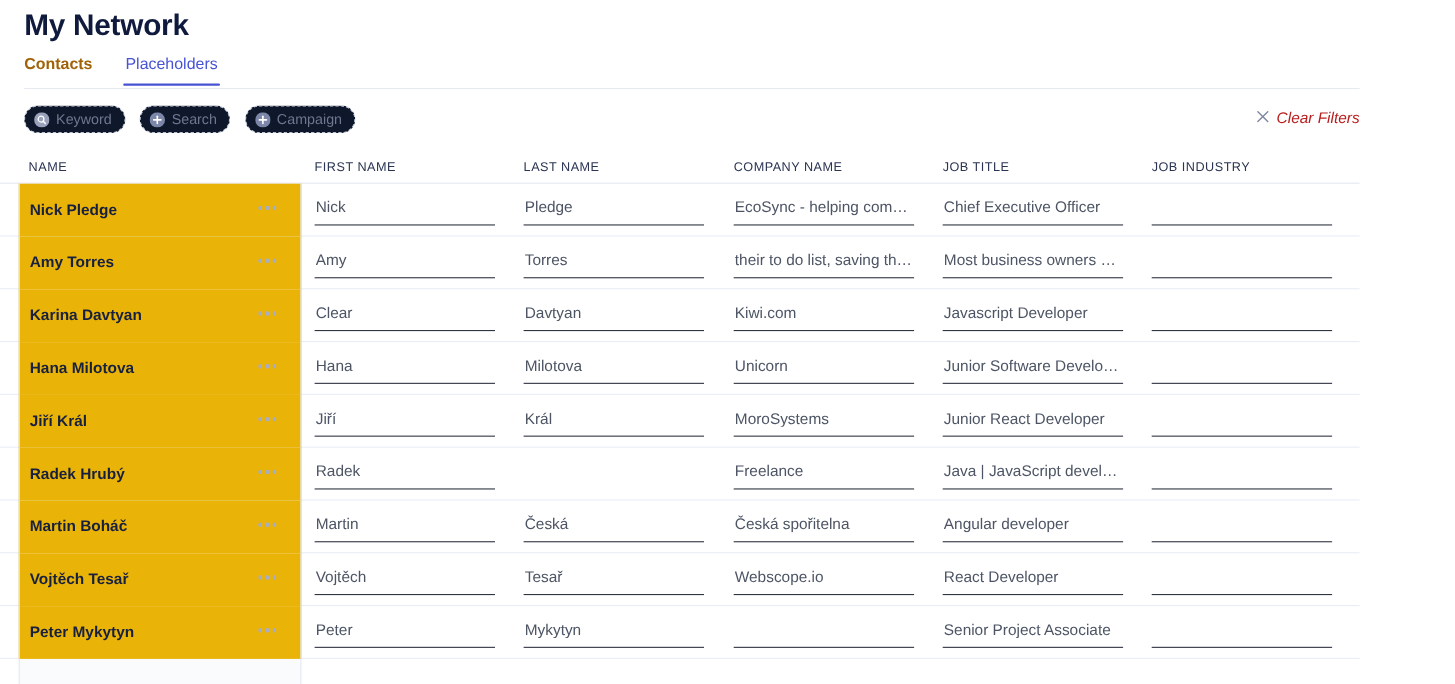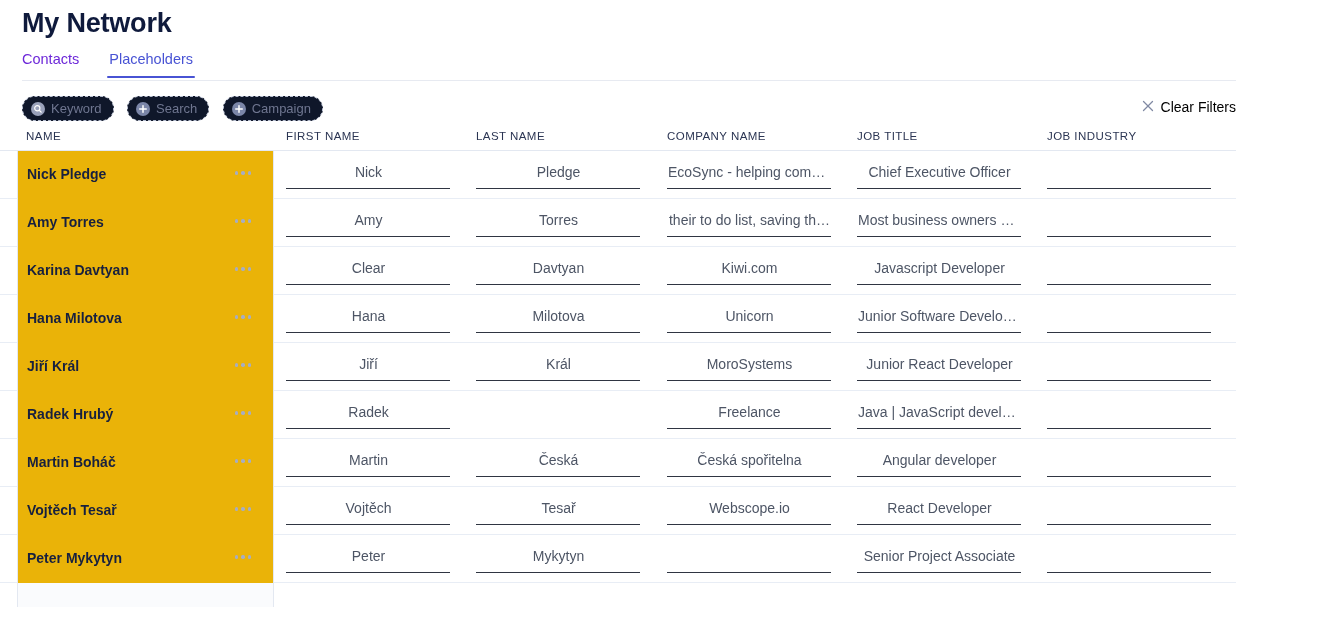--- a/index.html
+++ b/index.html
@@ -18,22 +18,22 @@
     font-size: 27px; font-weight: bold; color: #0f1a3c;
     letter-spacing: -0.2px;
   }
 
   
   .tabs {
     position: absolute; left: 22px; top: 50px;
     display: flex; align-items: flex-end; gap: 30px;
   }
   .tab {
-    font-size: 14.5px; color: #6d28d9; padding-bottom: 10px;
-    cursor: pointer; position: relative; line-height: 18px;
+    font-size: 14.5px; color: #a16207; padding-bottom: 10px;
+    cursor: pointer; position: relative; line-height: 18px; font-weight: bold;
   }
   .tab.active { color: #4853d4; font-weight: normal; }
   .tab.active::after {
     content: ""; position: absolute; left: -2px; right: -2px; bottom: 0;
     height: 2.5px; background: #4853d4; border-radius: 2px;
   }
   .tabs-rule {
     position: absolute; left: 22px; top: 80px; width: 1214px; height: 1px;
     background: #e7eaf1;
   }
@@ -46,26 +46,26 @@
     display: inline-flex; align-items: center; gap: 6px;
     height: 25px; padding: 0 11px 0 8px;
     border: 1px dashed #b9c0d2; border-radius: 13px;
     color: #6f7690; font-size: 13px; background: #0f172a;
     cursor: pointer; vertical-align: middle; margin-right: 9px;
   }
   .chip svg { display: block; }
   .clear-filters {
     position: absolute; right: 0; top: 3px;
     display: inline-flex; align-items: center; gap: 7px;
-    color: #000000; font-size: 14px; cursor: pointer;
+    color: #b91c1c; font-size: 14px; cursor: pointer; font-style: italic;
   }
   .clear-filters .xglyph { font-size: 14px; line-height: 14px; color: #8089a3; }
 
   
-  .table { position: absolute; left: 0; top: 120px; width: 1292px; text-align: center; }
+  .table { position: absolute; left: 0; top: 136px; width: 1292px; }
   .thead {
     position: relative; height: 31px; border-bottom: 1px solid #e3e8f1;
     width: 1236px;
   }
   .th {
     position: absolute; top: 10px;
     font-size: 11.5px; color: #2b3553; letter-spacing: 0.45px;
     font-weight: normal; text-transform: uppercase; white-space: nowrap;
   }
 

